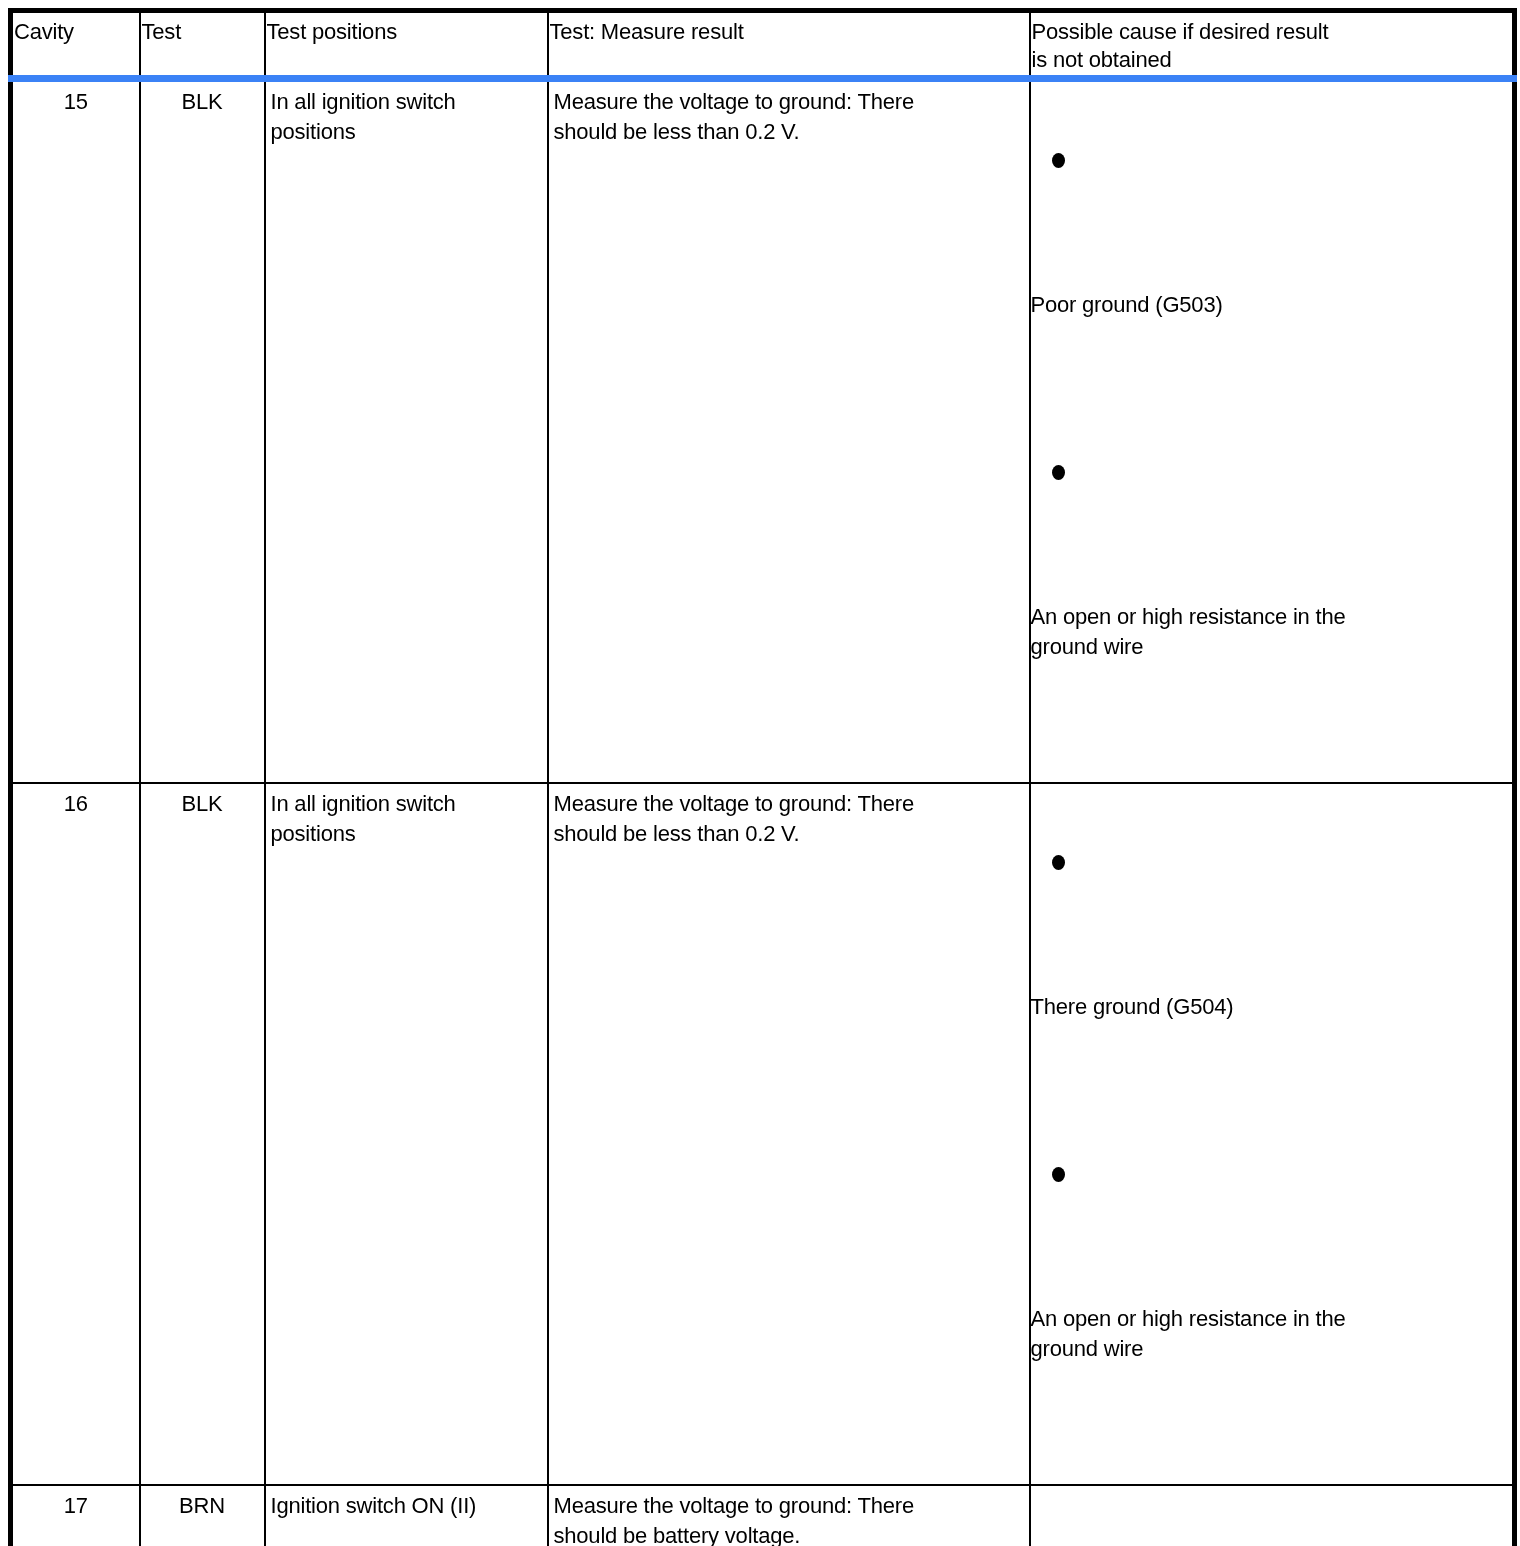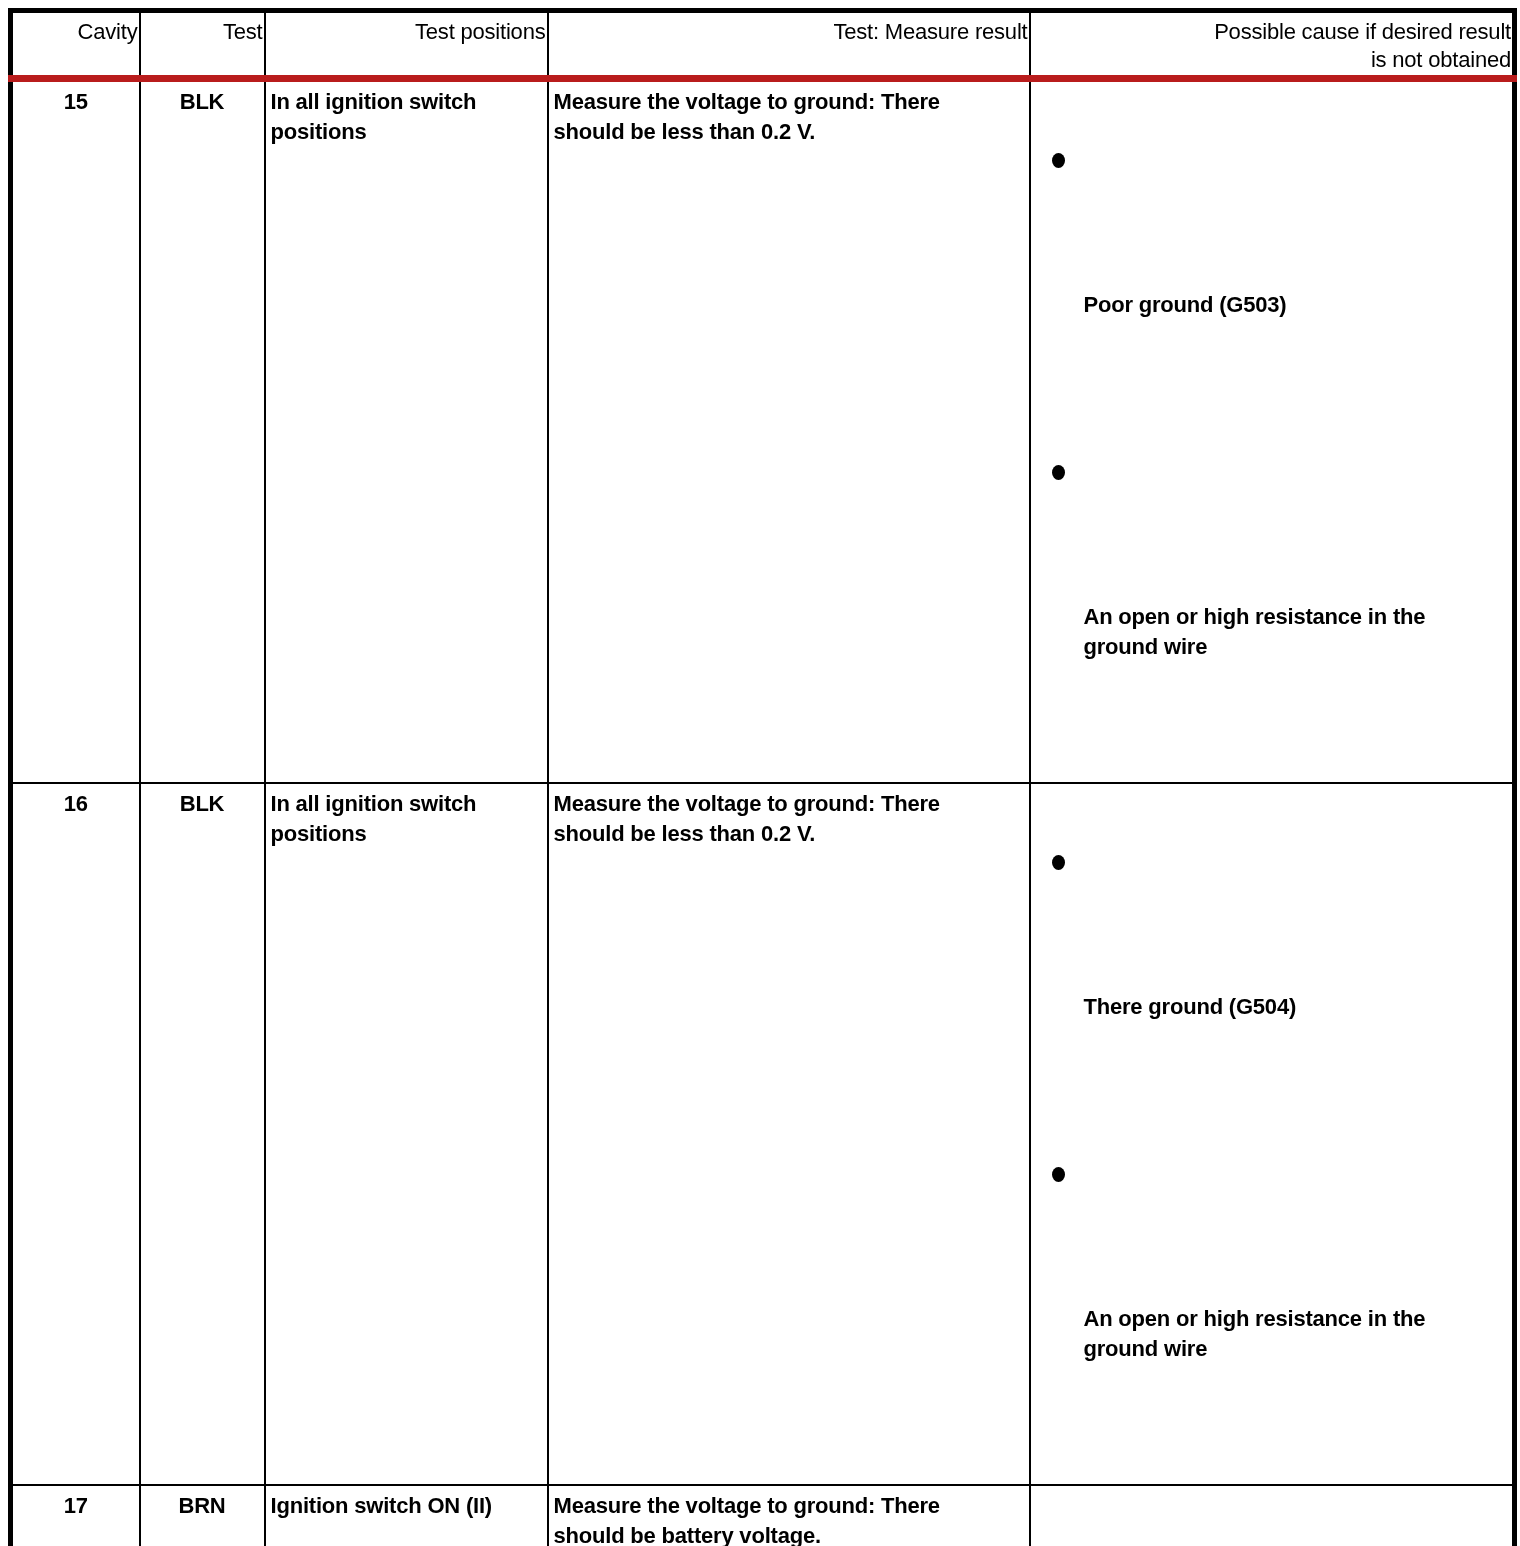--- a/index.html
+++ b/index.html
@@ -24,37 +24,36 @@
   .tt th, .tt td {
     border: 2px solid #000;
     vertical-align: top;
     font-size: 22px;
     line-height: 30px;
     font-weight: 400;
     white-space: pre-wrap;
     letter-spacing: -0.2px;
   }
   .tt thead th {
-    border-bottom: 7px solid #b91c1c;
-    text-align: right;
+    border-bottom: 7px solid #3b82f6;
+    text-align: left;
     padding-top: 5px;
     line-height: 28px;
     height: 53px;
     font-weight: 400;
   }
-  .tt td { padding: 5px 2px 0 5px; font-weight: bold; }
+  .tt td { padding: 5px 2px 0 5px; }
   .tt td.center-cell {
     text-align: center;
     padding-left: 0;
     padding-right: 0;
   }
   .tt td.cause-cell { padding: 4px 0 0 0; }
   .cause-item {
     position: relative;
-    padding-left: 53px;
     padding-top: 54px;
     margin-bottom: 18px;
   }
   .cause-item:last-child { margin-bottom: 0; }
   .bullet {
     position: absolute;
     left: 21px;
     top: 7px;
     width: 13px;
     height: 15px;

